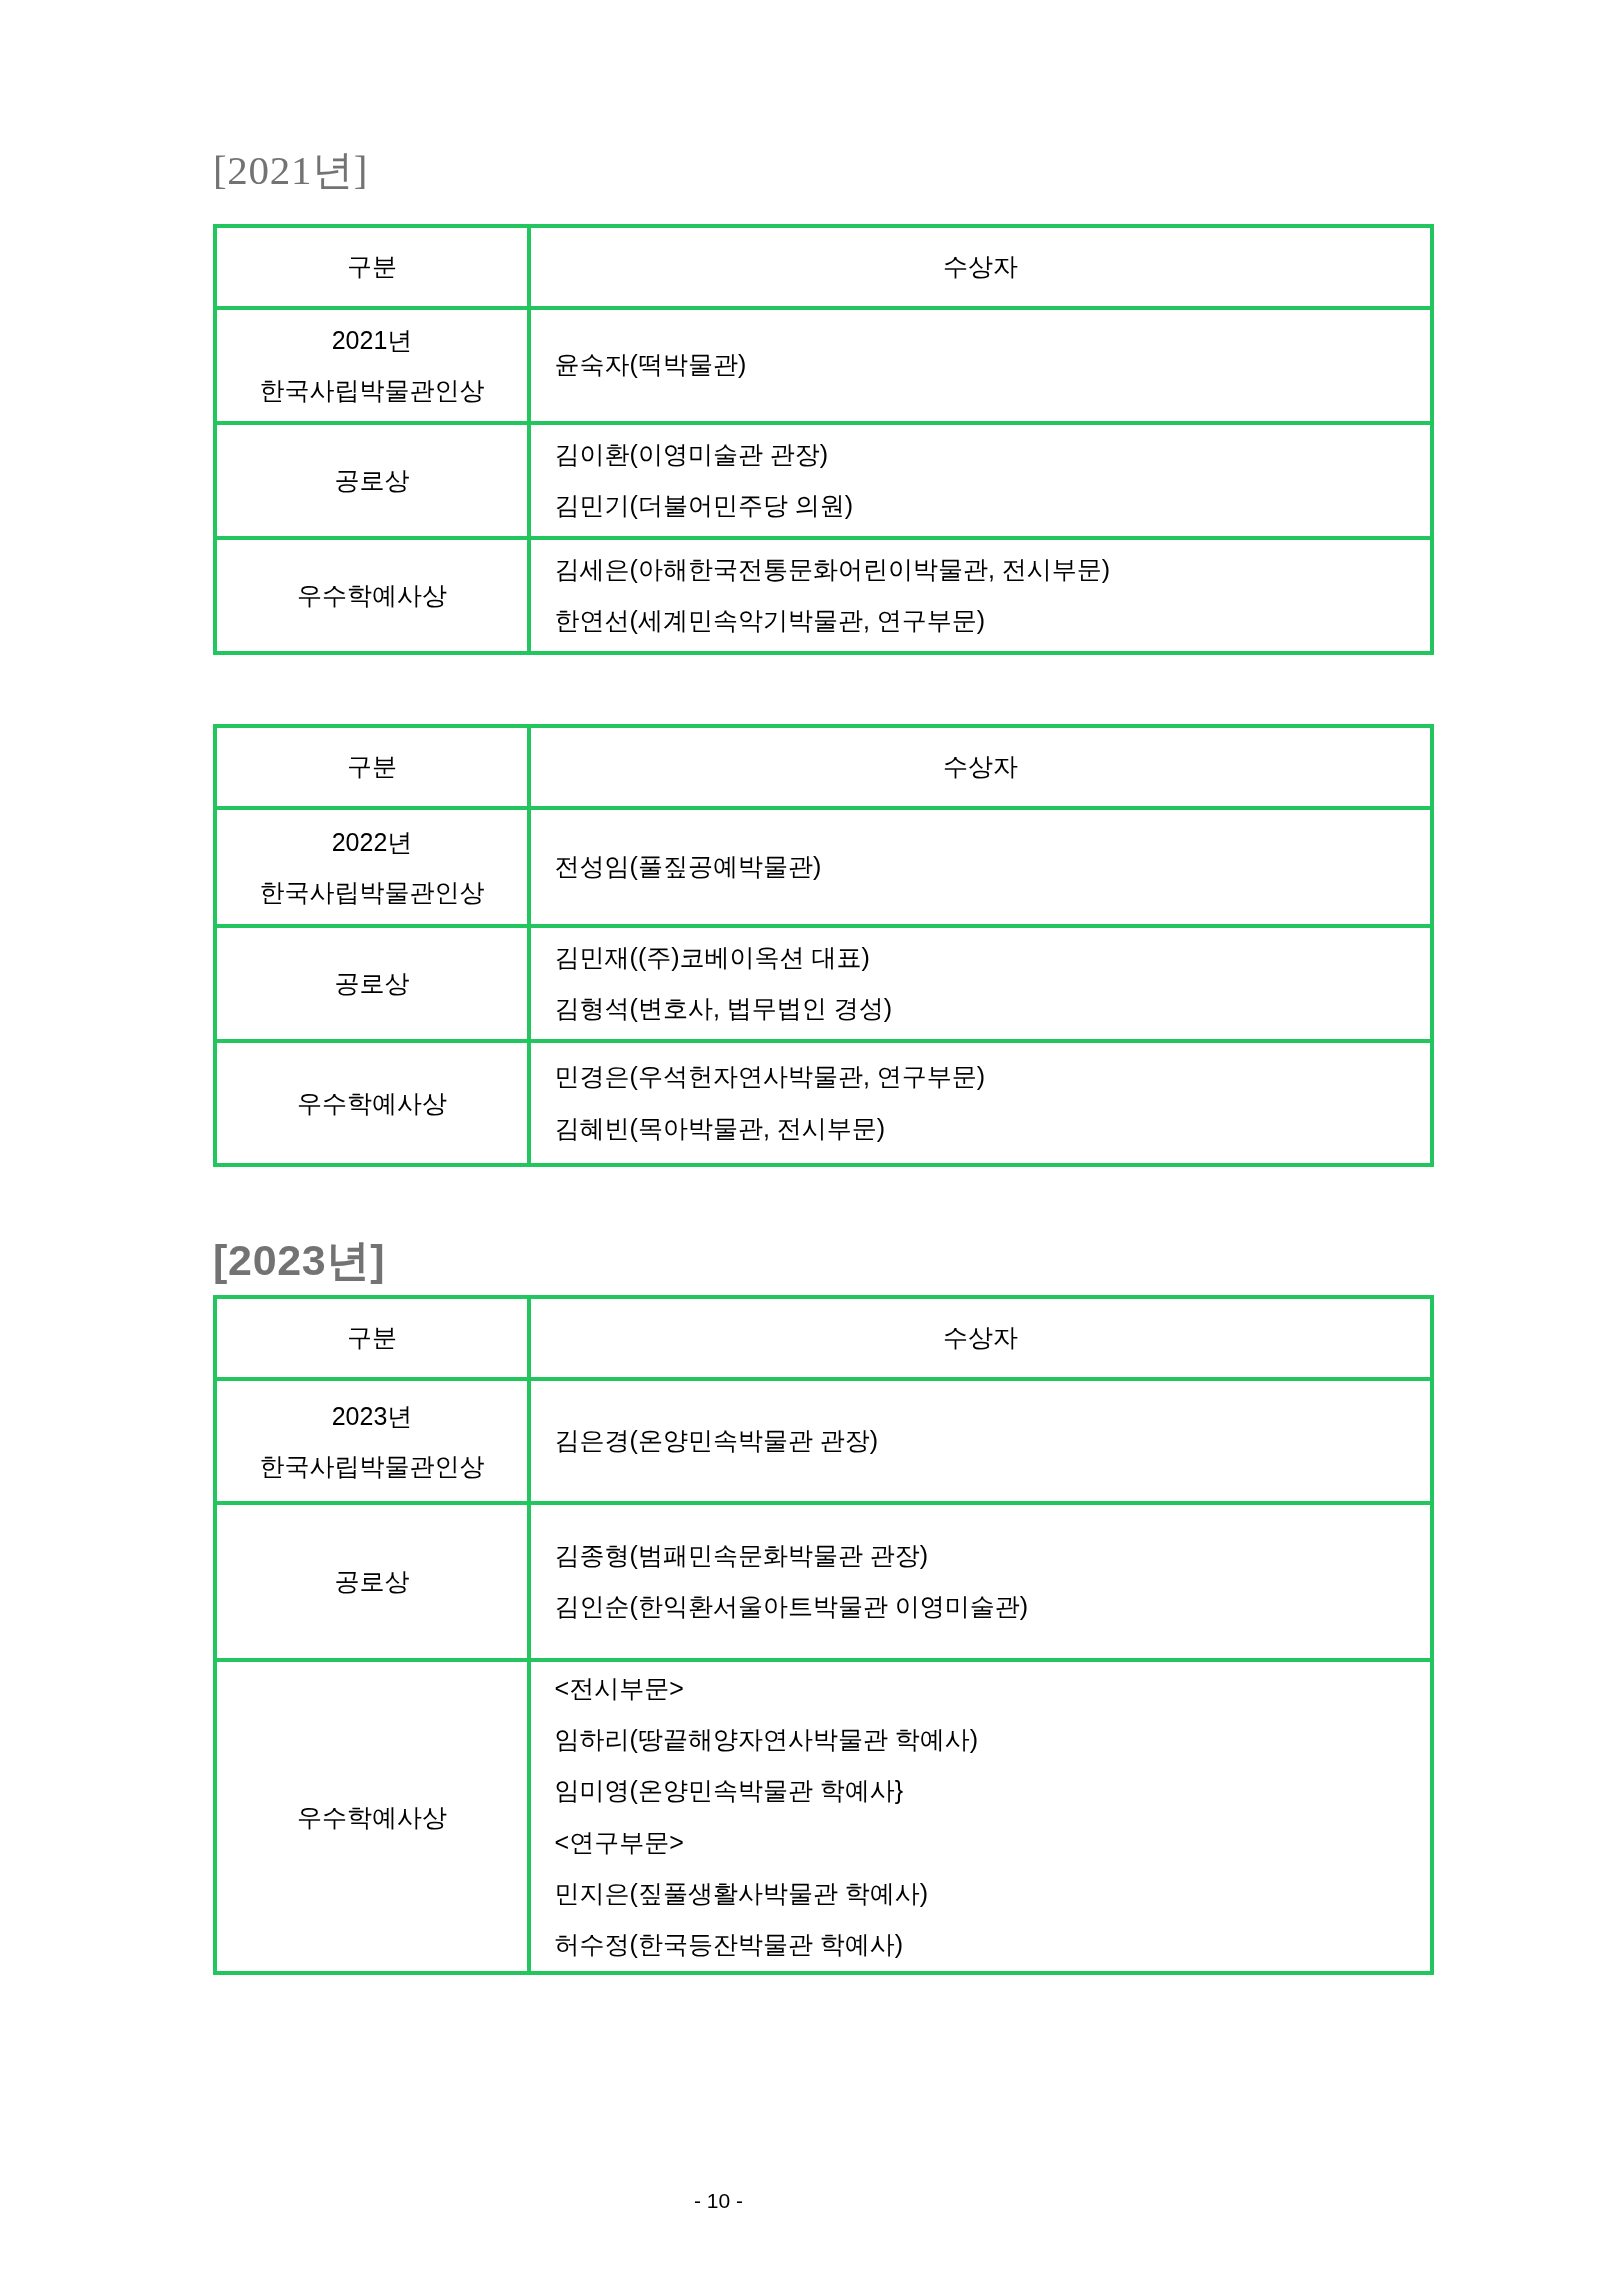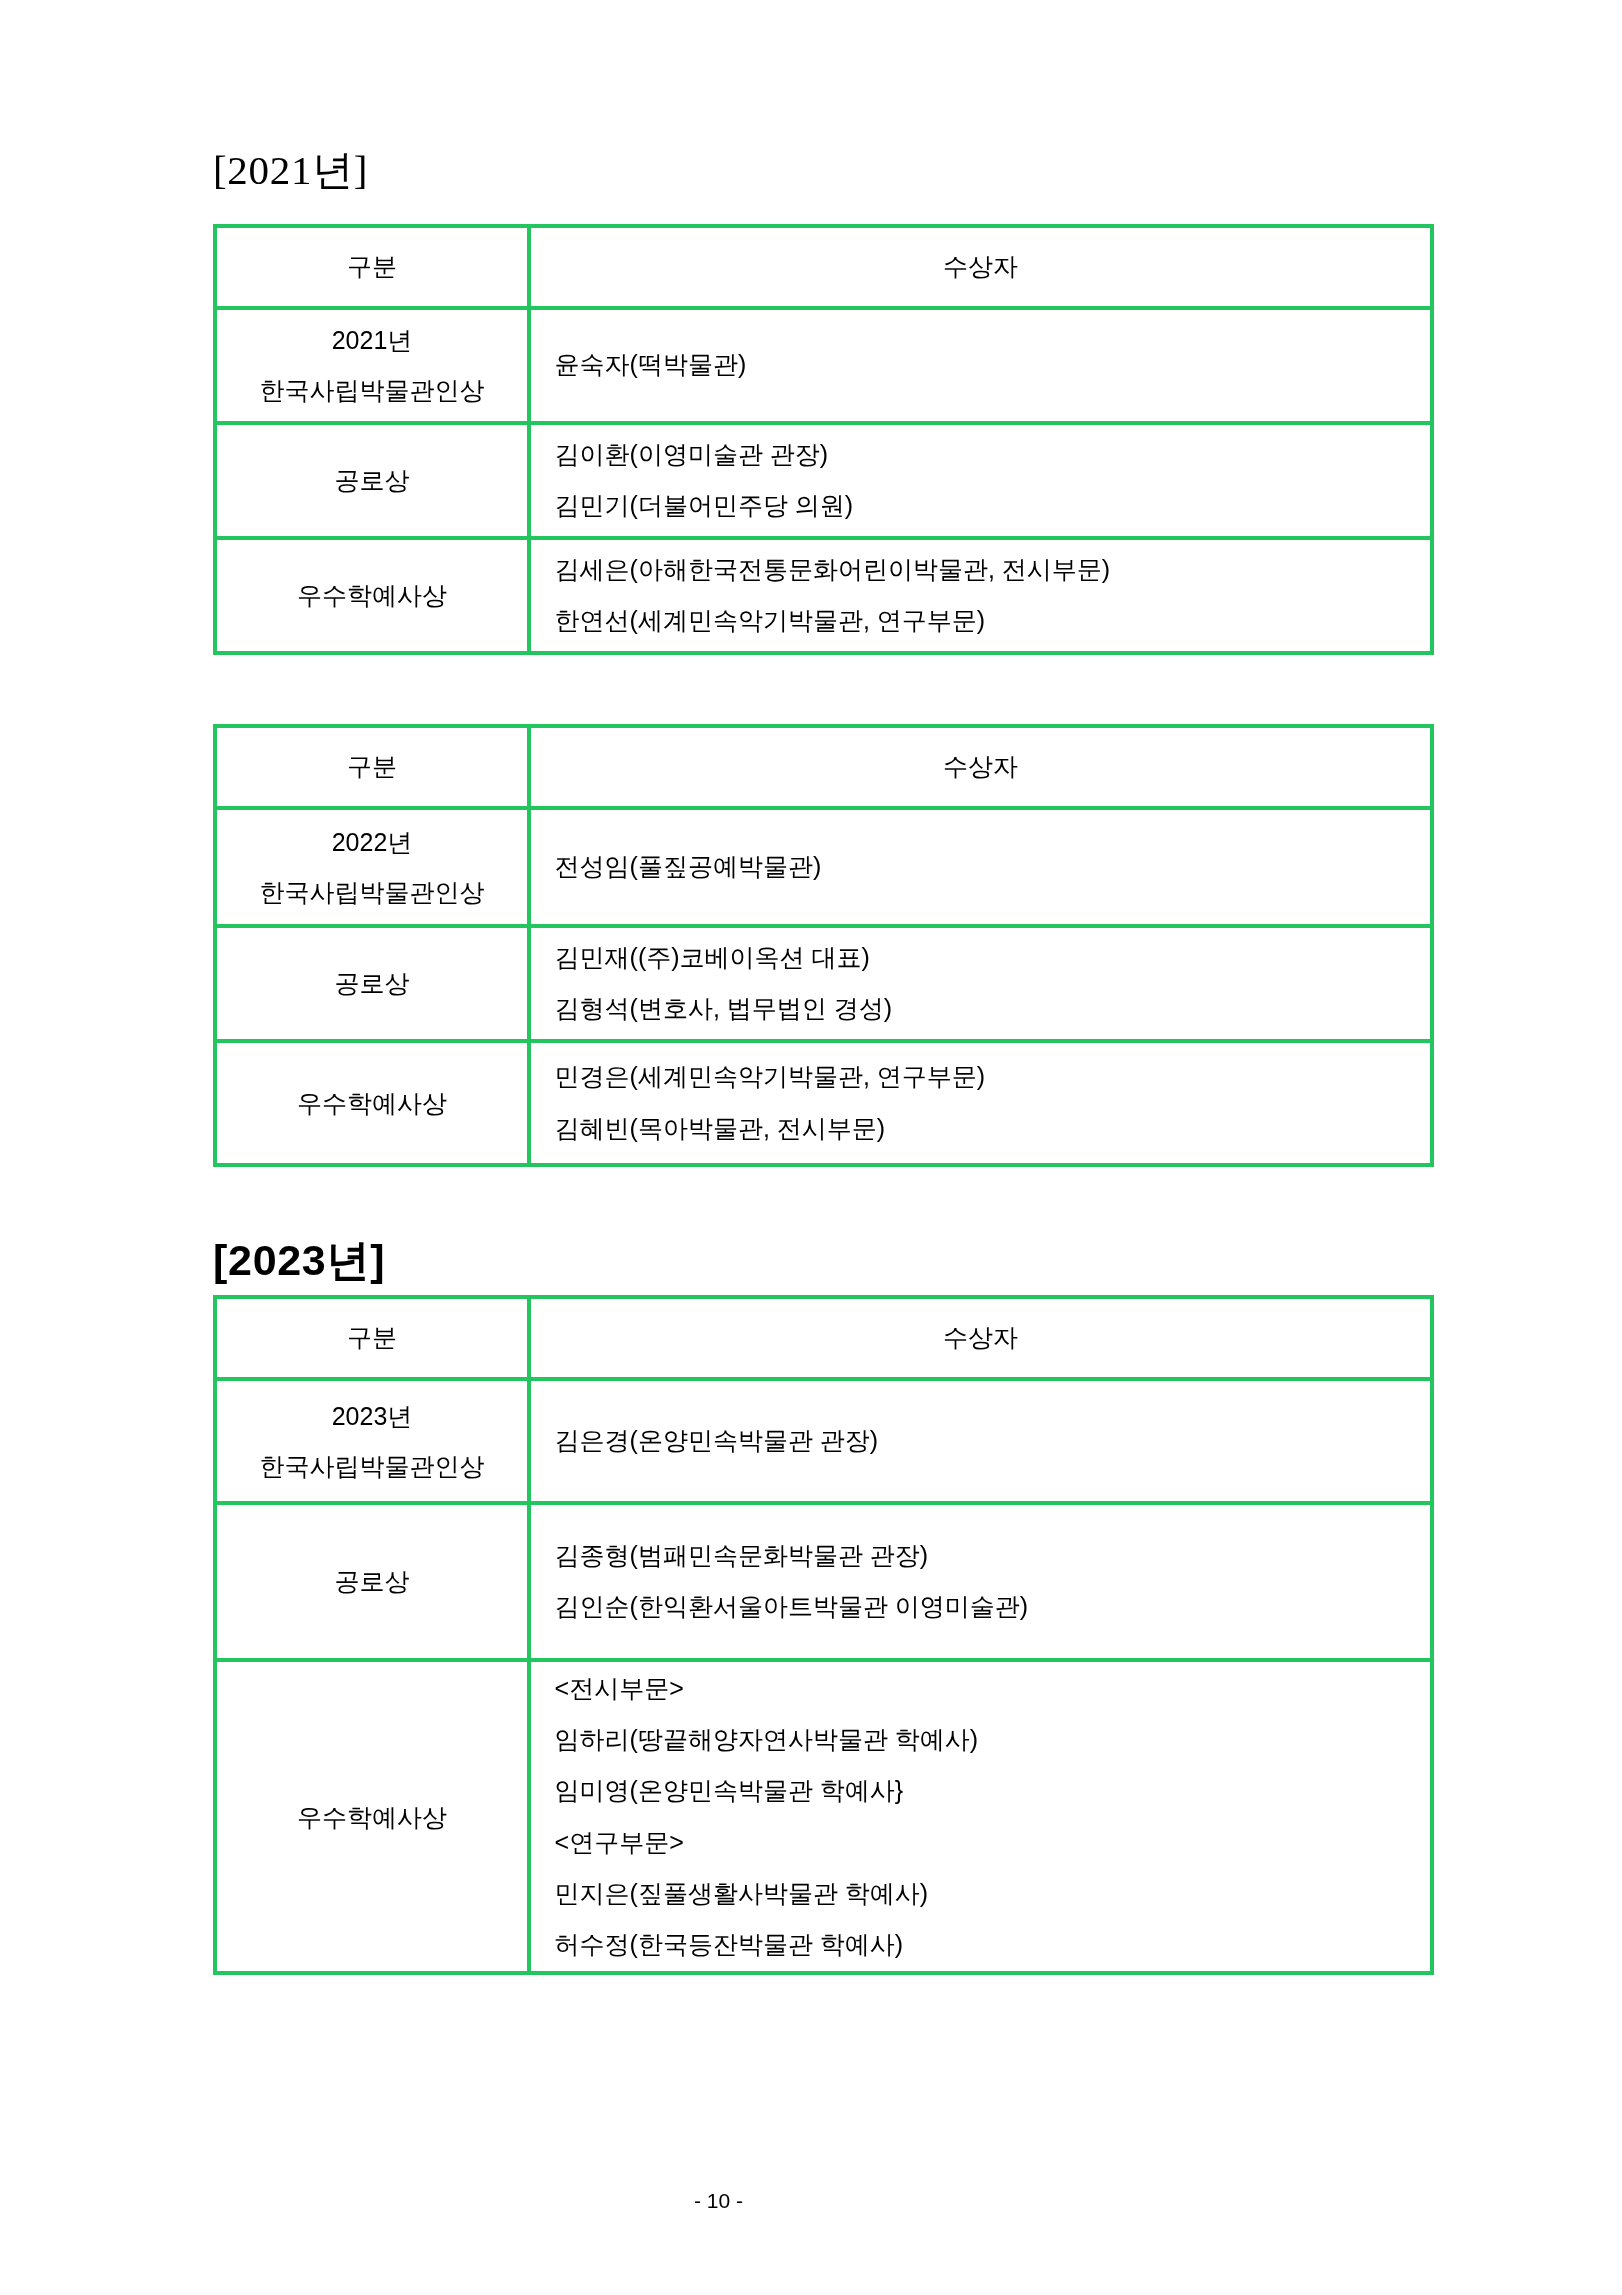--- a/index.html
+++ b/index.html
@@ -14,21 +14,21 @@
     box-sizing: border-box;
     padding: 147px 0 0 213px;
     overflow: hidden;
   }
   .sec-title {
     margin: 0 0 29.4px 0;
     font-family: "Liberation Serif", serif;
     font-weight: 400;
     font-size: 41px;
     line-height: 1.15;
-    color: #000000;
+    color: #737373;
     letter-spacing: 0.7px;
   }
   .sec-title.sans-bold {
     font-family: "Liberation Sans", sans-serif;
     font-weight: 700;
     font-size: 43px;
     margin-bottom: 10px;
   }
   .section + .section { margin-top: 69px; }
 
@@ -149,21 +149,21 @@
           <td class="win">
             <div class="wline">김민재((주)코베이옥션 대표)</div>
             <div class="wline">김형석(변호사, 법무법인 경성)</div>
           </td>
         </tr>
         <tr class="h190">
           <td class="cat">
             <div class="cat-line">우수학예사상</div>
           </td>
           <td class="win">
-            <div class="wline">민경은(세계민속악기박물관, 연구부문)</div>
+            <div class="wline">민경은(우석헌자연사박물관, 연구부문)</div>
             <div class="wline">김혜빈(목아박물관, 전시부문)</div>
           </td>
         </tr>
       </tbody>
     </table>
   </div>
 
   <div class="section">
     <h2 class="sec-title sans-bold">[2023년]</h2>
     <table class="awards">

